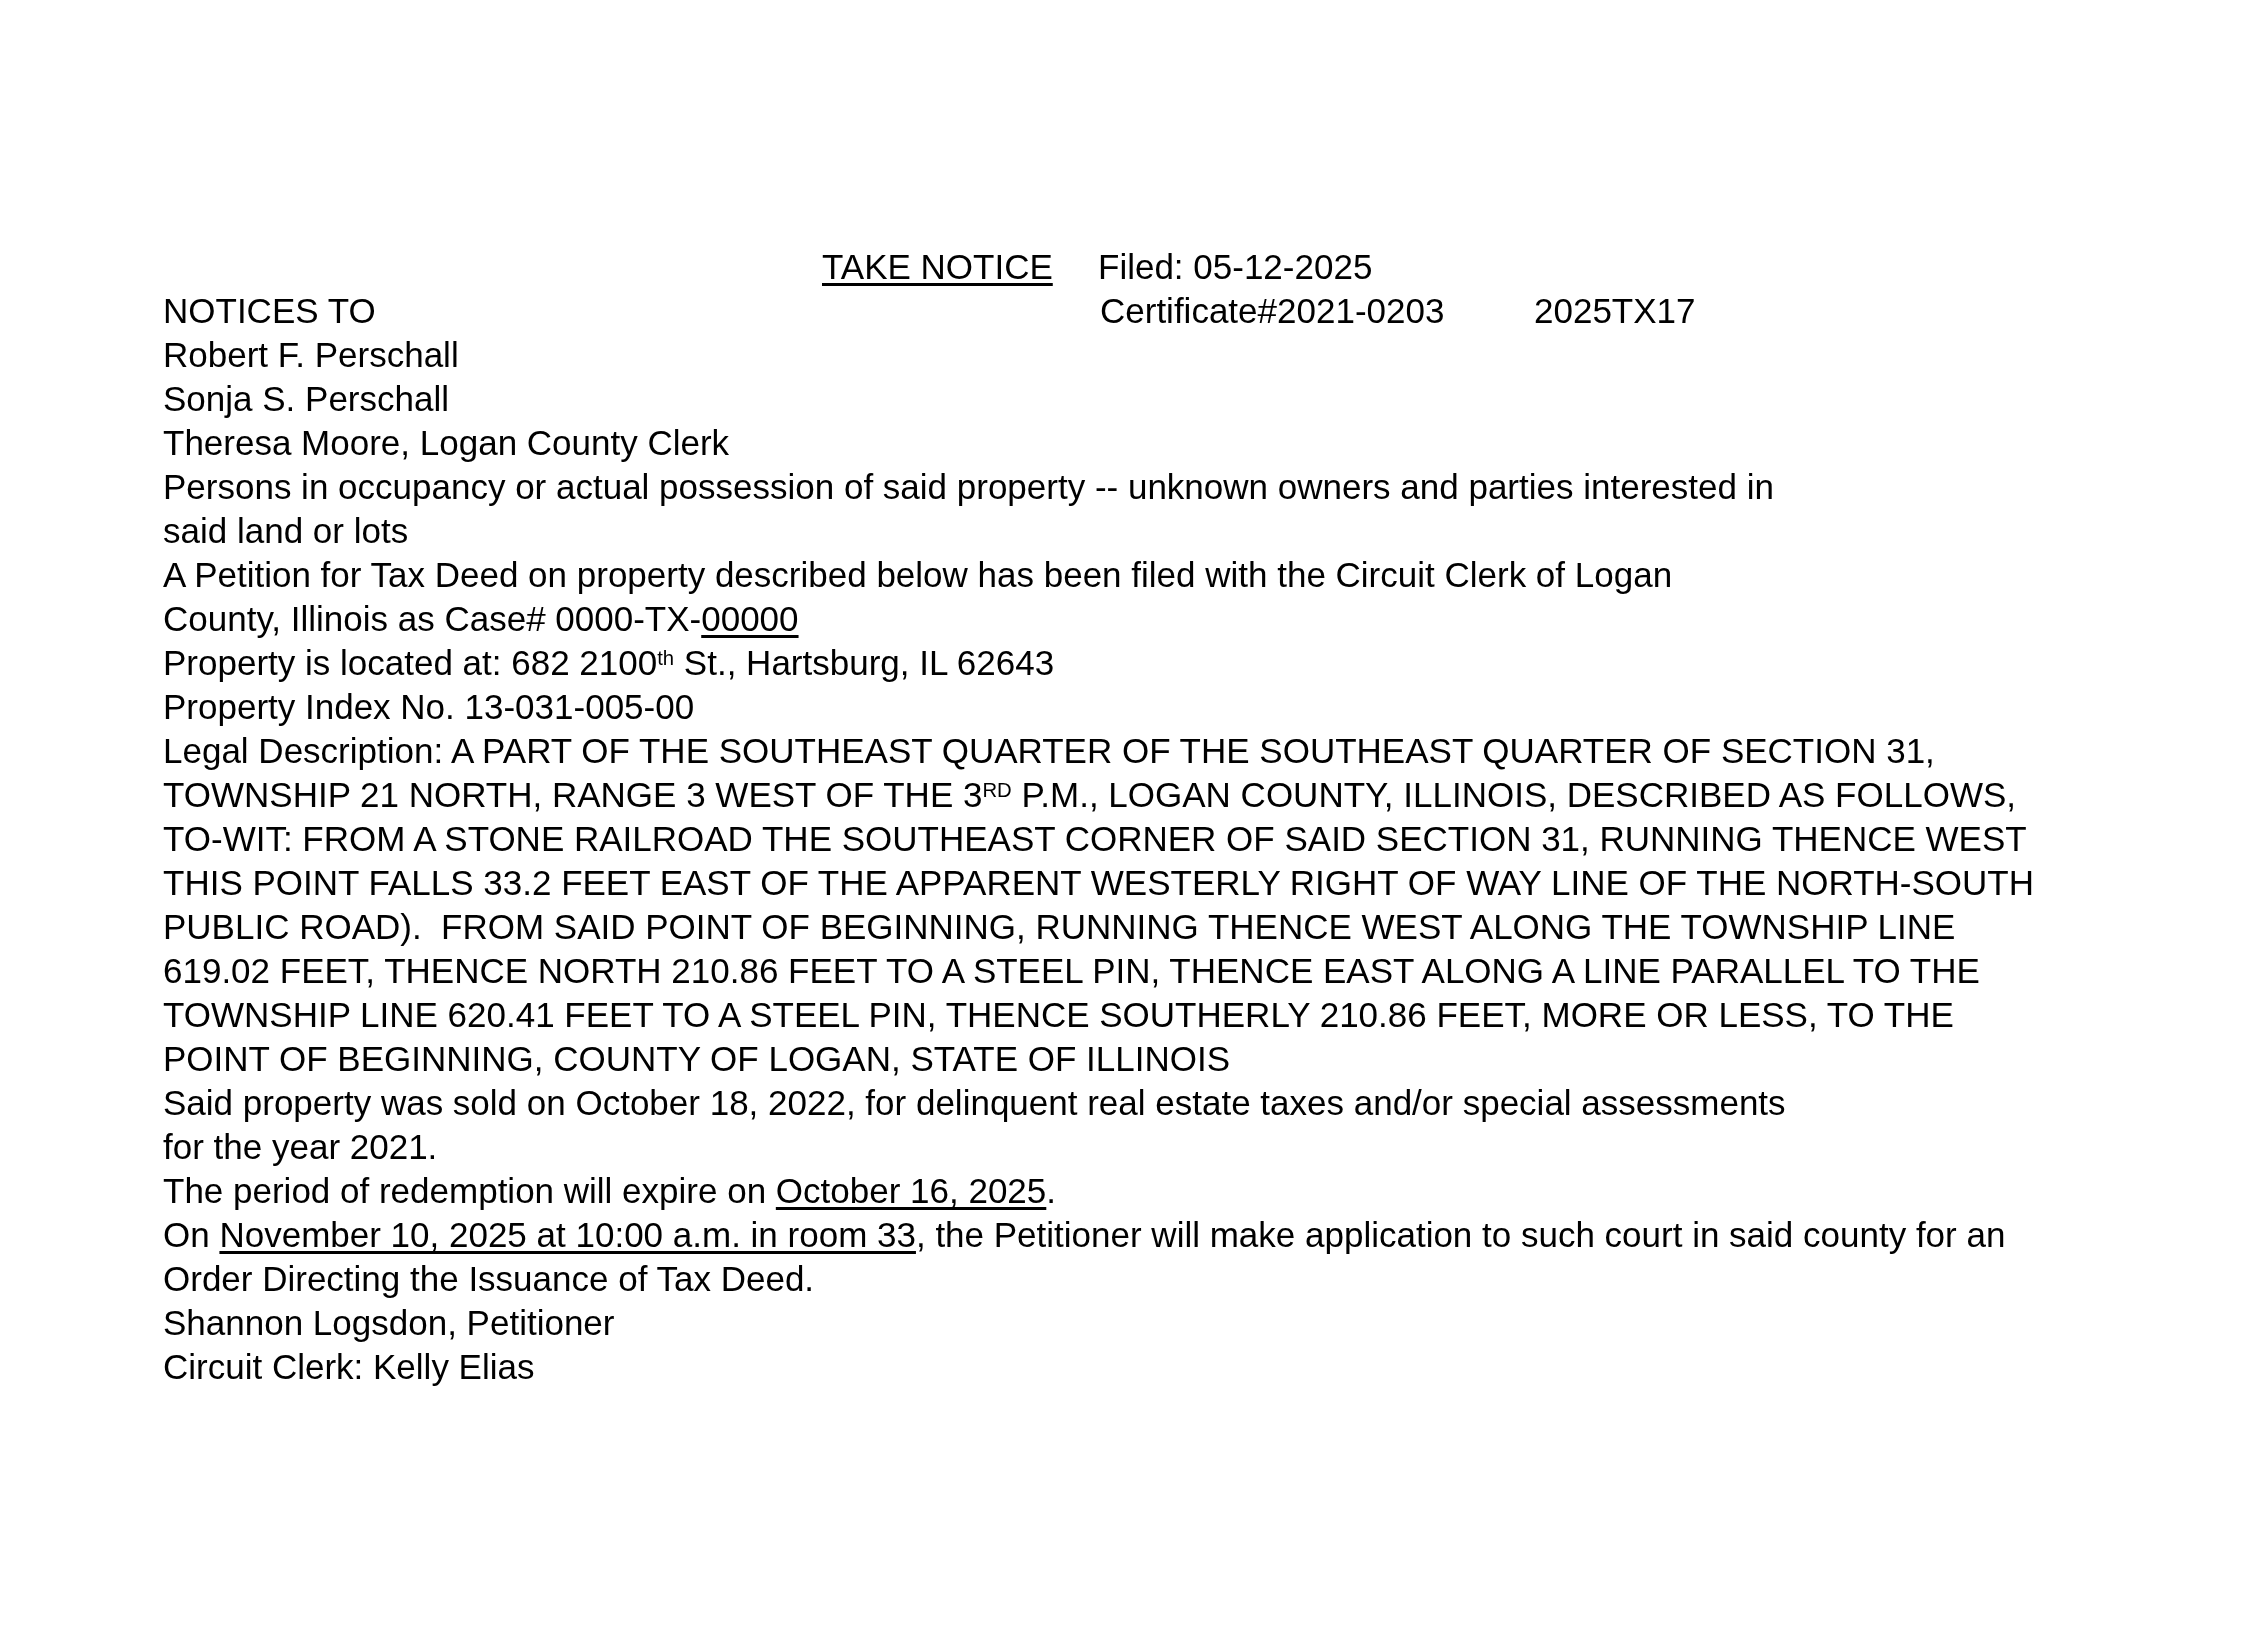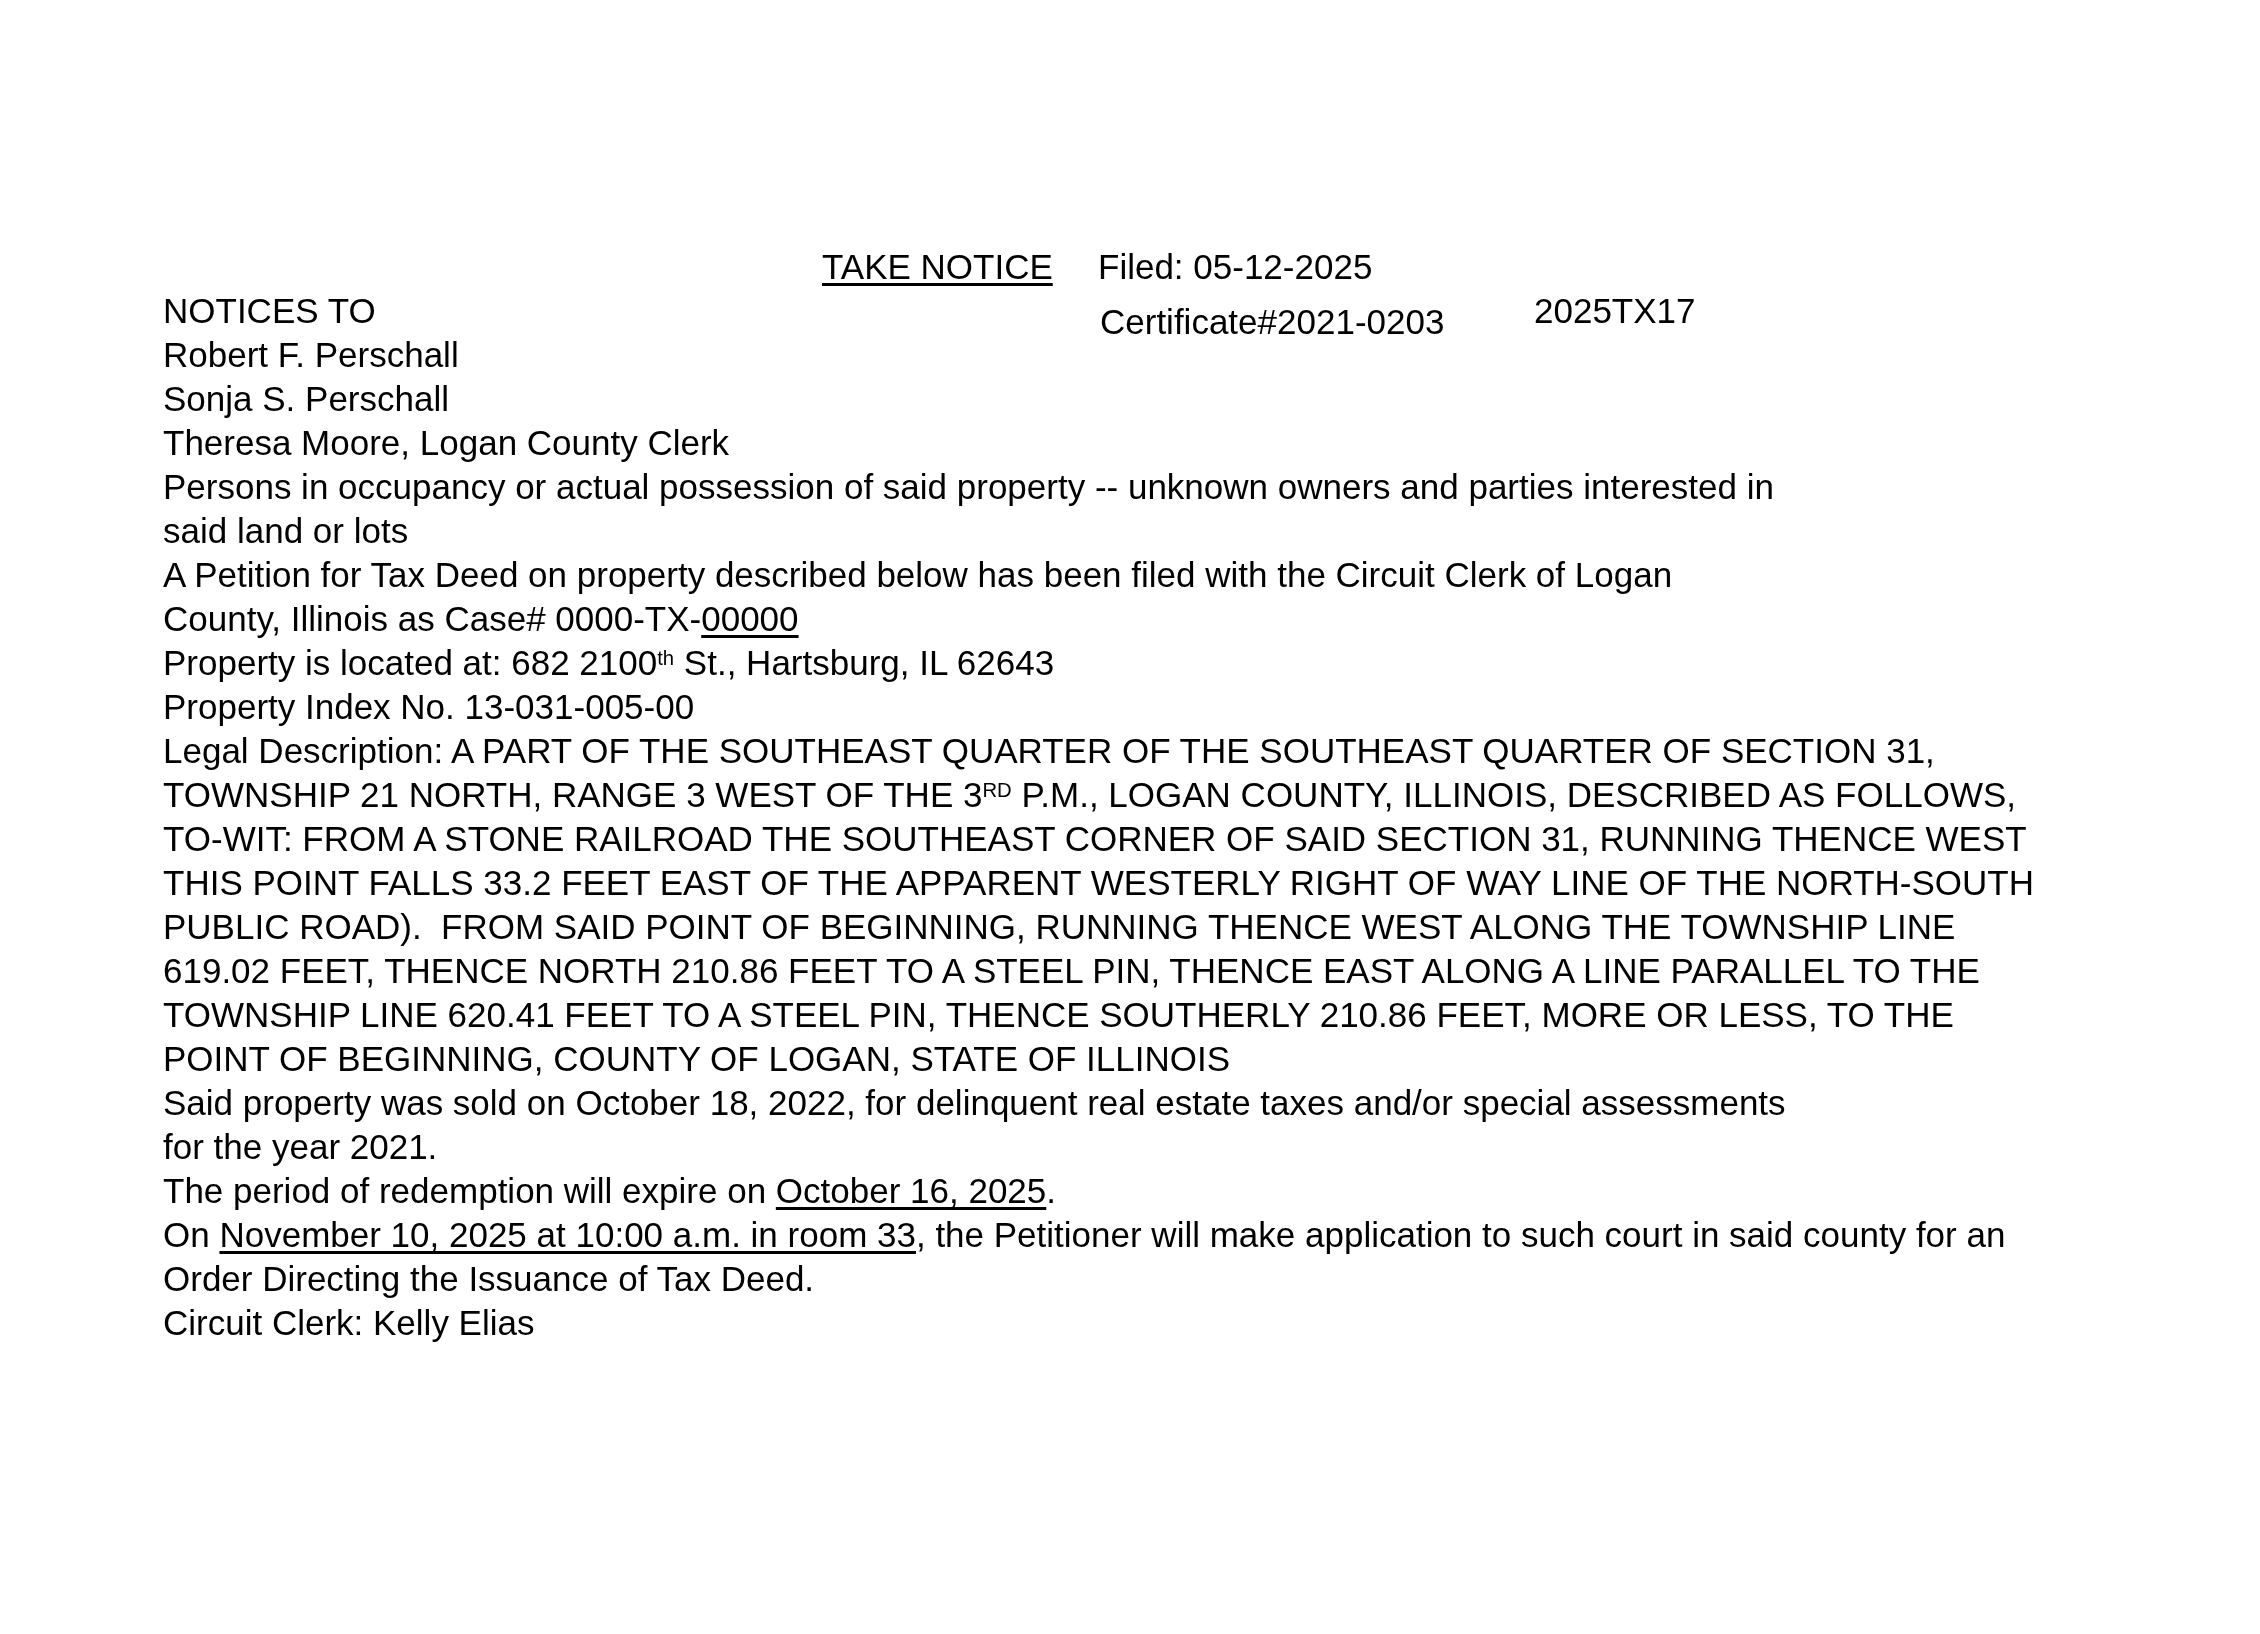--- a/index.html
+++ b/index.html
@@ -47,21 +47,21 @@
   .sup {
     font-size: 0.58em;
     position: relative;
     top: -0.5em;
     letter-spacing: 0;
   }
   
   .pos-take-notice { left: 794px;  top: 245px; }
   .pos-filed       { left: 1070px; top: 245px; }
   .pos-notices-to  { left: 135px;  top: 289px; }
-  .pos-certificate { left: 1072px; top: 300px; }
+  .pos-certificate { left: 1072px; top: 289px; }
   .pos-docket      { left: 1506px; top: 289px; }
 </style>
 </head>
 <body>
 
 <div class="page">
 
   <span class="abs u pos-take-notice">TAKE NOTICE</span>
 
   <span class="abs pos-filed">Filed: 05-12-2025</span>
@@ -88,17 +88,18 @@
       <div class="doc-line"><span>THIS POINT FALLS 33.2 FEET EAST OF THE APPARENT WESTERLY RIGHT OF WAY LINE OF THE NORTH-SOUTH</span></div>
       <div class="doc-line"><span>PUBLIC ROAD).  FROM SAID POINT OF BEGINNING, RUNNING THENCE WEST ALONG THE TOWNSHIP LINE</span></div>
       <div class="doc-line"><span>619.02 FEET, THENCE NORTH 210.86 FEET TO A STEEL PIN, THENCE EAST ALONG A LINE PARALLEL TO THE</span></div>
       <div class="doc-line"><span>TOWNSHIP LINE 620.41 FEET TO A STEEL PIN, THENCE SOUTHERLY 210.86 FEET, MORE OR LESS, TO THE</span></div>
       <div class="doc-line"><span>POINT OF BEGINNING, COUNTY OF LOGAN, STATE OF ILLINOIS</span></div>
       <div class="doc-line"><span>Said property was sold on October 18, 2022, for delinquent real estate taxes and/or special assessments</span></div>
       <div class="doc-line"><span>for the year 2021.</span></div>
       <div class="doc-line"><span>The period of redemption will expire on </span><span class="u">October 16, 2025</span><span>.</span></div>
       <div class="doc-line"><span>On </span><span class="u">November 10, 2025 at 10:00 a.m. in room 33</span><span>, the Petitioner will make application to such court in said county for an</span></div>
       <div class="doc-line"><span>Order Directing the Issuance of Tax Deed.</span></div>
+      <div class="doc-line"><span>Shannon Logsdon, Petitioner</span></div>
       <div class="doc-line"><span>Circuit Clerk: Kelly Elias</span></div>
     </div>
 
 </div>
 
 
 </body></html>

